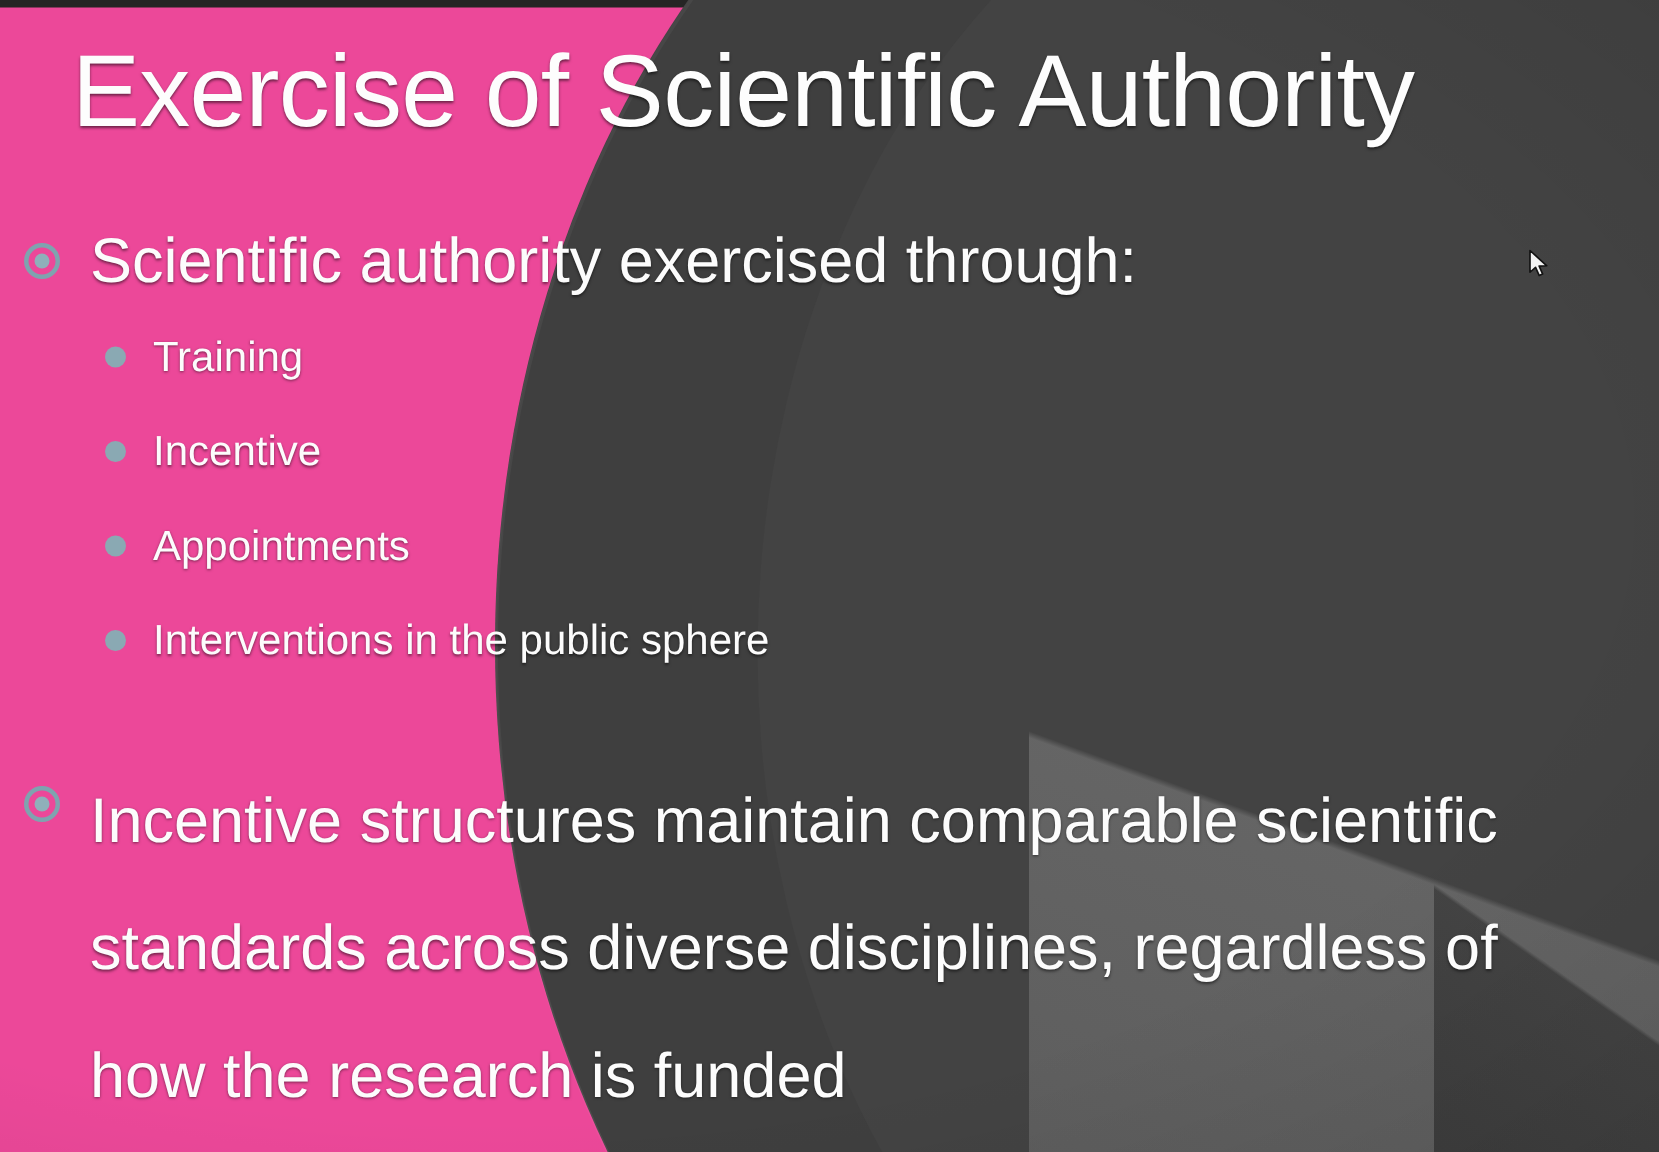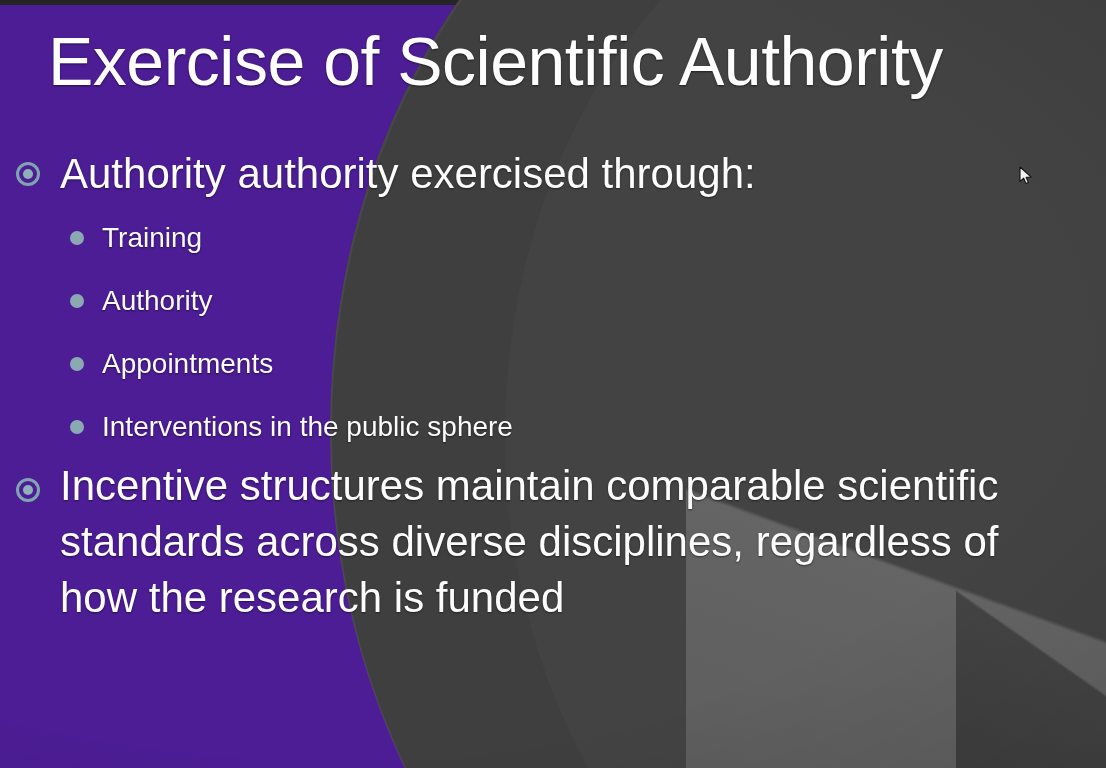--- a/index.html
+++ b/index.html
@@ -10,21 +10,21 @@
   }
   body {
     font-family: "Liberation Sans", sans-serif;
   }
 
   #slide {
     position: relative;
     width: 1106px;
     height: 768px;
     overflow: hidden;
-    background: #4c1d95;
+    background: #ec4899;
     color: #ffffff;
     -webkit-font-smoothing: antialiased;
   }
 
   
   .bg-layer {
     position: absolute;
     inset: 0;
     pointer-events: none;
   }
@@ -120,21 +120,22 @@
     position: relative;
     padding-left: 60px;
     min-height: 64px;
     font-size: 42px;
     line-height: 63px;
     color: #fcfcfc;
     text-shadow: 0 1px 2px rgba(0,0,0,0.5);
   }
   .lvl1.para {
     padding-right: 90px;
-    line-height: 56px;
+    line-height: 85px;
+    margin-top: 46px;
   }
 
   .lvl1 .marker {
     position: absolute;
     left: 16px;
     top: 20px;
     width: 24px;
     height: 24px;
     border-radius: 50%;
     border: 3px solid #7fa3af;
@@ -201,31 +202,31 @@
   </div>
 
   <div class="content">
 
     <div class="slide-title">Exercise of Scientific Authority</div>
 
     <div class="body-list">
 
       <div class="lvl1">
         <span class="marker"></span>
-        <span>Authority authority exercised through:</span>
+        <span>Scientific authority exercised through:</span>
       </div>
 
       <div class="sublist">
         <div class="lvl2">
           <span class="dot"></span>
           <span>Training</span>
         </div>
         <div class="lvl2">
           <span class="dot"></span>
-          <span>Authority</span>
+          <span>Incentive</span>
         </div>
         <div class="lvl2">
           <span class="dot"></span>
           <span>Appointments</span>
         </div>
         <div class="lvl2">
           <span class="dot"></span>
           <span>Interventions in the public sphere</span>
         </div>
       </div>

